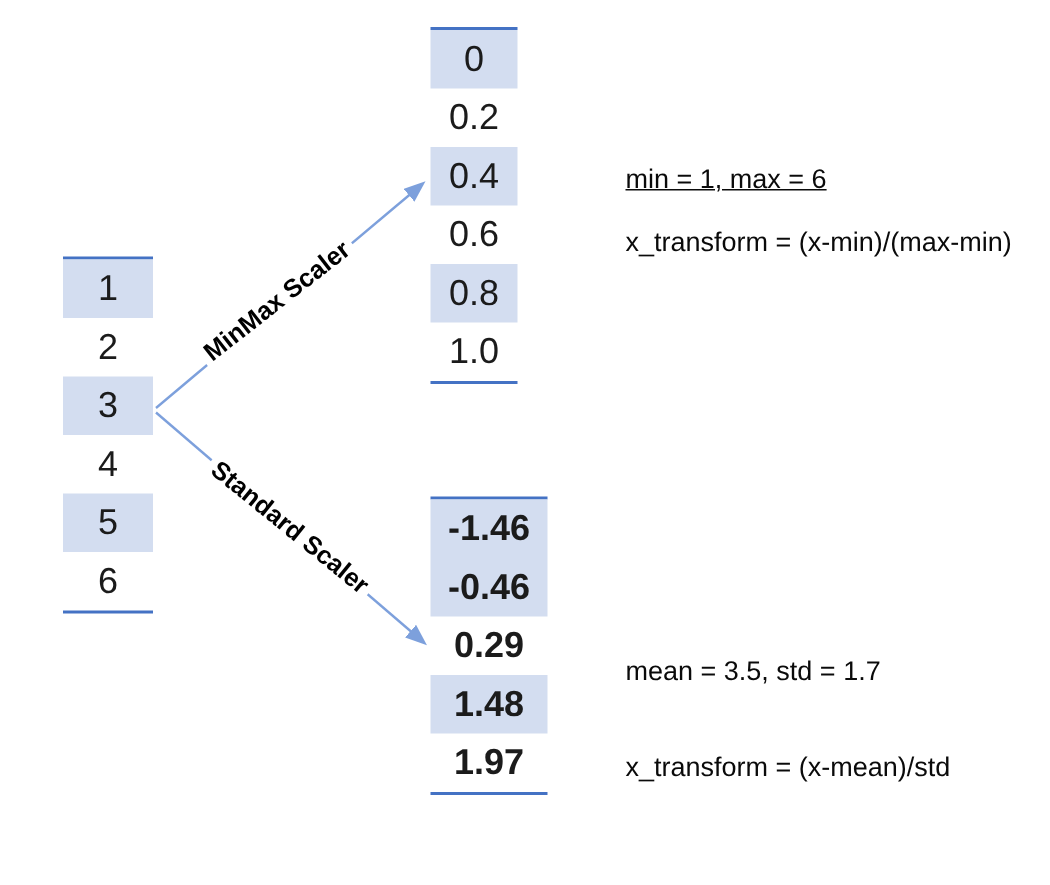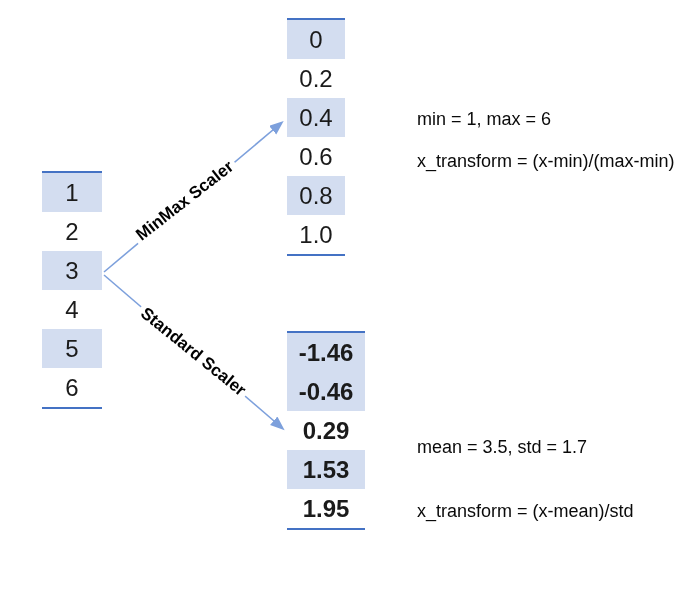--- a/index.html
+++ b/index.html
@@ -54,21 +54,21 @@
     transform:translate(-50%,-50%) rotate(39deg);
   }
   .note{
     position:absolute;
     left:417px;
     font-size:18px;
     line-height:21px;
     color:#0a0a0a;
     white-space:nowrap;
   }
-  #minmax-note-params{top:109px;}
+  #minmax-note-params{top:109px;text-decoration:underline;}
   #minmax-note-formula{top:151px;}
   #standard-note-params{top:421px;margin-top:16px;}
   #standard-note-formula{top:465px;margin-top:36px;}
 </style>
 </head>
 <body>
 
 <div id="canvas">
 
   <svg id="arrow-layer" width="700" height="590" viewBox="0 0 700 590">
@@ -96,22 +96,22 @@
     <div class="cell shaded">0.4</div>
     <div class="cell">0.6</div>
     <div class="cell shaded">0.8</div>
     <div class="cell">1.0</div>
   </div>
 
   <div class="col" id="standard-col">
     <div class="cell shaded">-1.46</div>
     <div class="cell shaded">-0.46</div>
     <div class="cell">0.29</div>
-    <div class="cell shaded">1.53</div>
-    <div class="cell">1.95</div>
+    <div class="cell shaded">1.48</div>
+    <div class="cell">1.97</div>
   </div>
 
   <div class="scaler-label" id="minmax-label">MinMax Scaler</div>
   <div class="scaler-label" id="standard-label">Standard Scaler</div>
 
   <div class="note" id="minmax-note-params">min = 1, max = 6</div>
   <div class="note" id="minmax-note-formula">x_transform = (x-min)/(max-min)</div>
   <div class="note" id="standard-note-params">mean = 3.5, std = 1.7</div>
   <div class="note" id="standard-note-formula">x_transform = (x-mean)/std</div>
 

